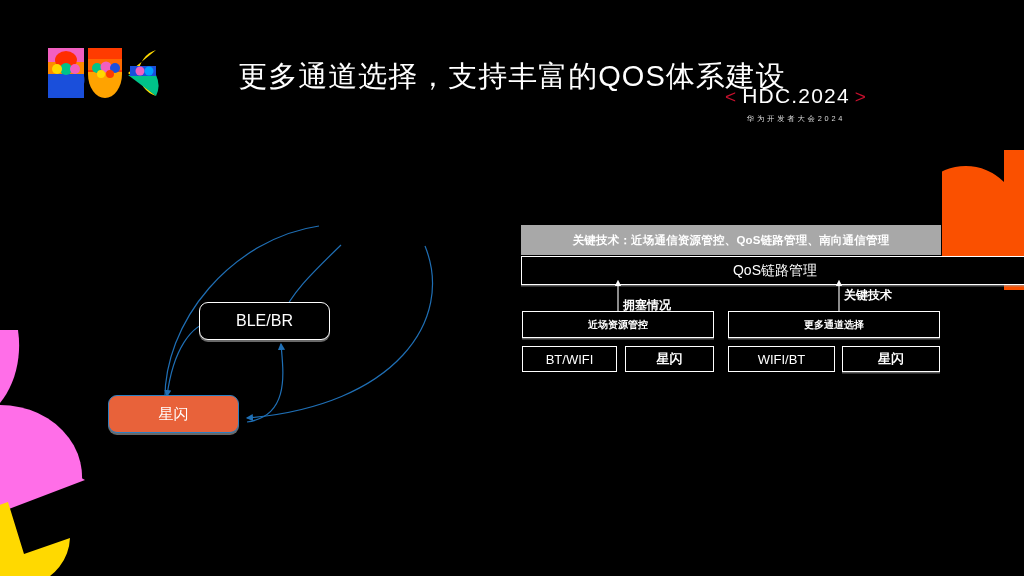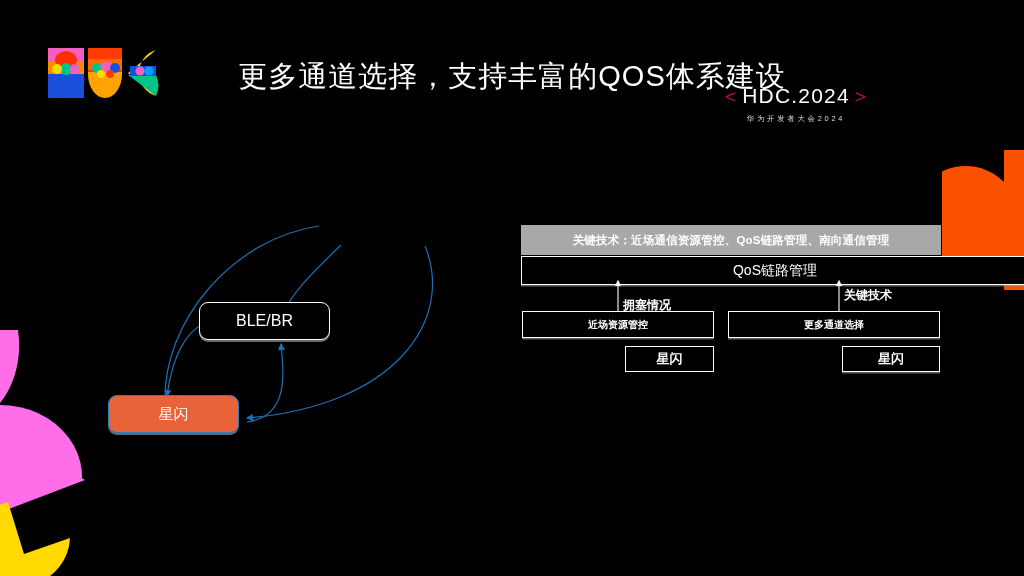--- a/index.html
+++ b/index.html
@@ -324,21 +324,27 @@
     <div class="arrow-label" id="label-congestion">拥塞情况</div>
     <div class="arrow-label" id="label-link-switch">关键技术</div>
 
     <div class="arch-box" id="arch-near-field-box">
       <span>近场资源管控</span>
     </div>
     <div class="arch-box" id="arch-southbound-box">
       <span>更多通道选择</span>
     </div>
 
+    <div class="arch-box" id="arch-leaf-bt-wifi">
+      <span>BT/WIFI</span>
+    </div>
     <div class="arch-box" id="arch-leaf-nearlink1">
       <span>星闪</span>
     </div>
+    <div class="arch-box" id="arch-leaf-wifi-bt">
+      <span>WIFI/BT</span>
+    </div>
     <div class="arch-box" id="arch-leaf-nearlink2">
       <span>星闪</span>
     </div>
   </div>
 
 </div>
 
 </body></html>

